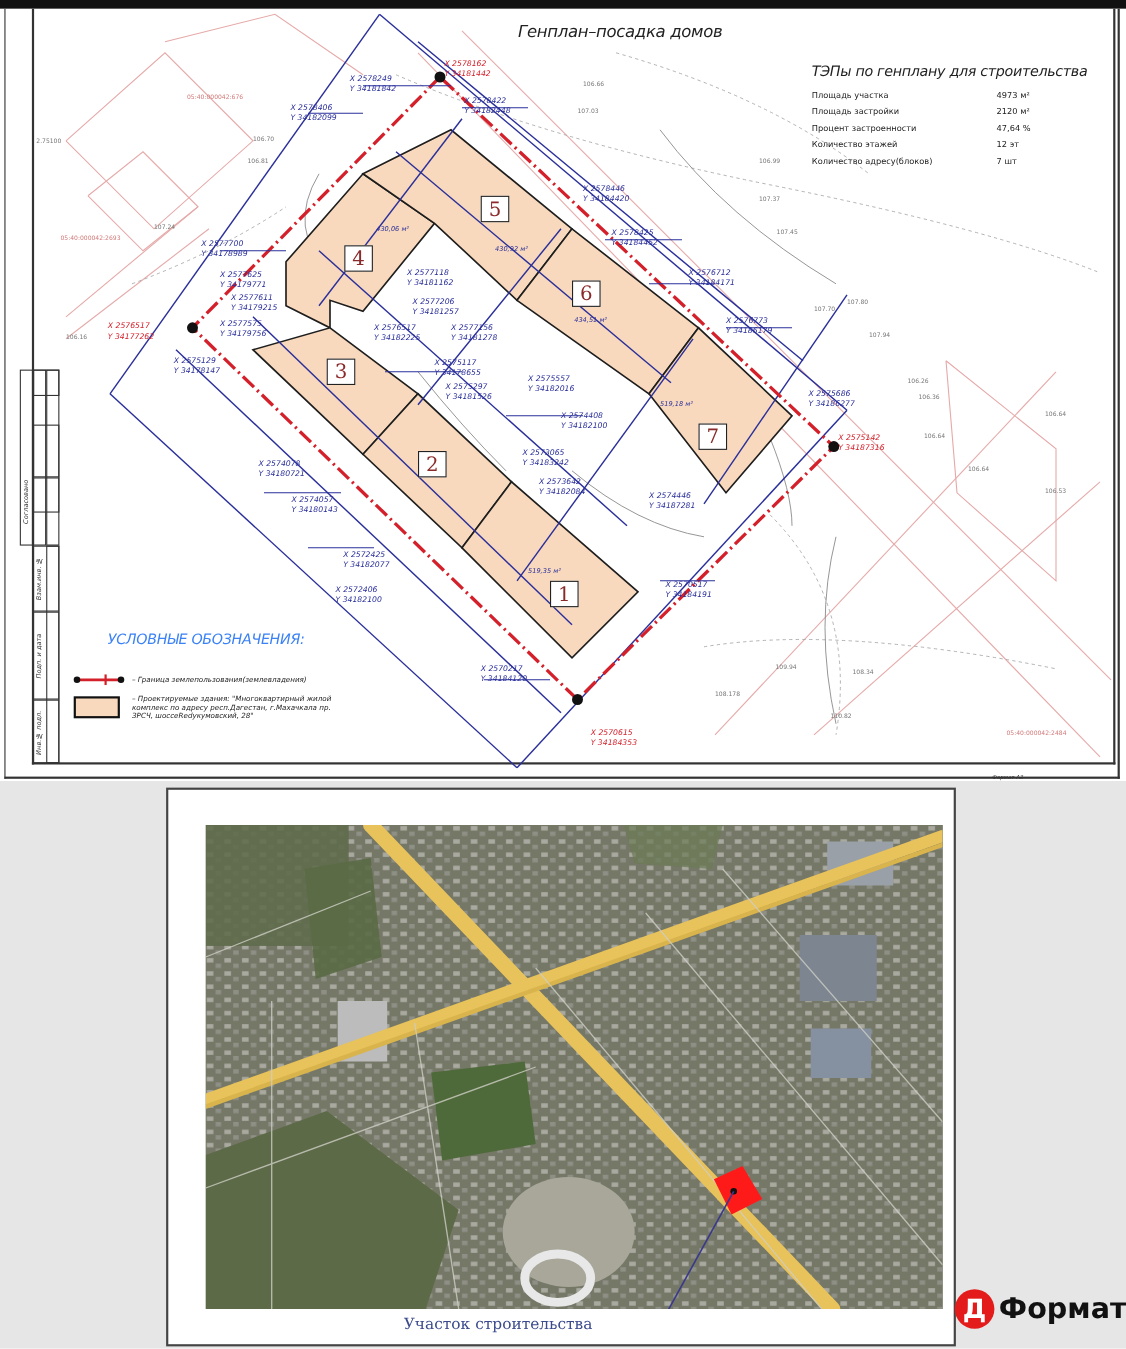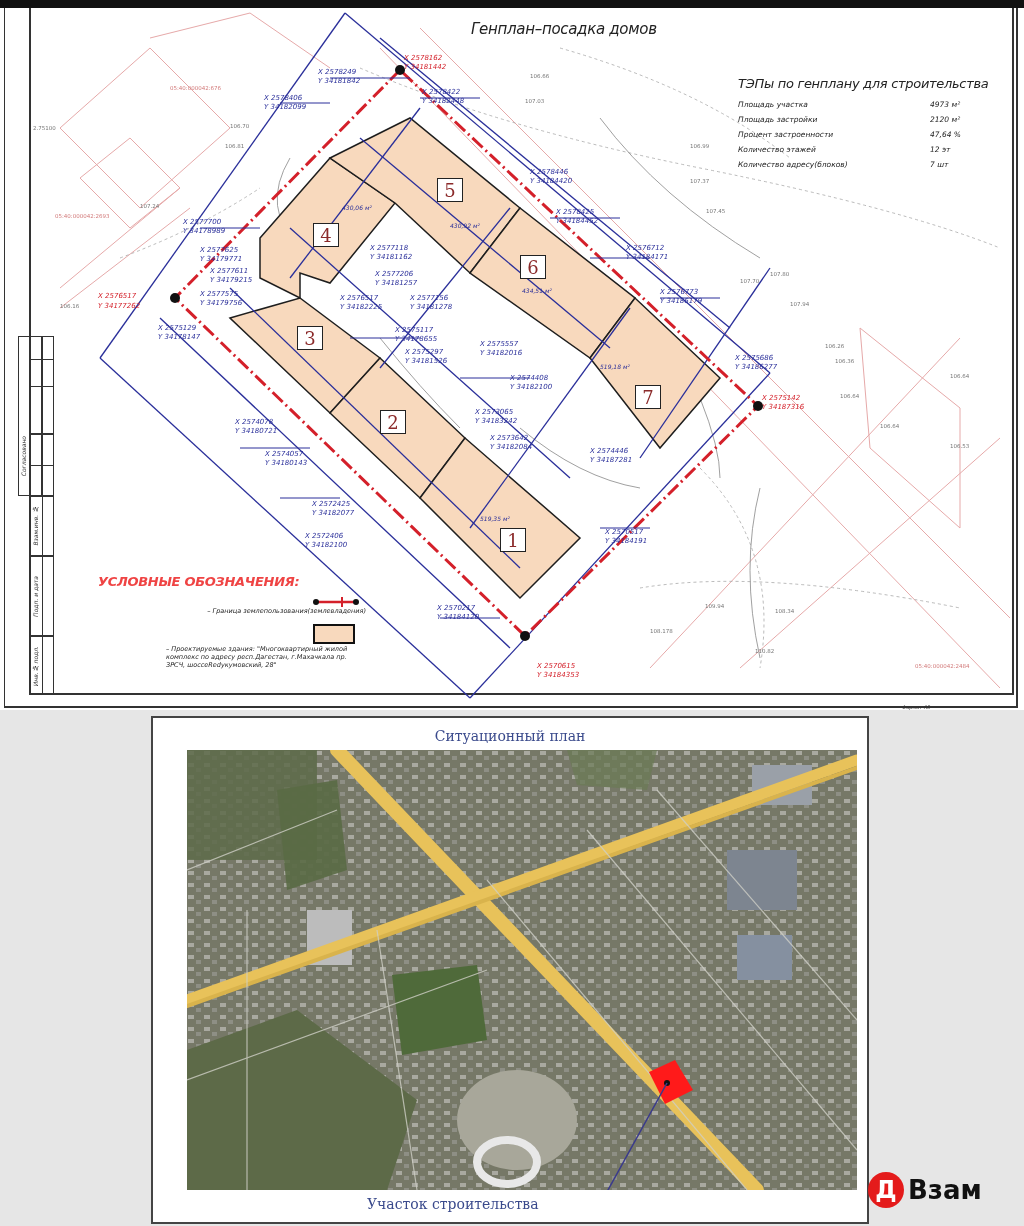--- a/index.html
+++ b/index.html
@@ -6,27 +6,27 @@
   body{width:1024px;height:1226px;background:#e6e6e6;position:relative;overflow:hidden;font-family:"DejaVu Sans",sans-serif;}
   .topbar{position:absolute;left:0;top:0;width:1024px;height:8px;background:#111;}
   .sheet1{position:absolute;left:0;top:8px;width:1024px;height:702px;background:#fff;}
   .frame-outer{position:absolute;left:4px;top:0;width:1014px;height:700px;border-left:1px solid #333;border-right:2px solid #333;border-bottom:2px solid #333;box-sizing:border-box;}
   .frame-inner{position:absolute;left:29px;top:0;width:985px;height:687px;border-left:2px solid #333;border-right:2px solid #333;border-bottom:2px solid #333;box-sizing:border-box;}
   .stamp{position:absolute;left:12px;top:318px;width:42px;height:370px;}
   .stamp .cell{position:absolute;border:1px solid #333;box-sizing:border-box;}
   .stamp .vlabel{position:absolute;writing-mode:vertical-rl;transform:rotate(180deg);font-size:6px;color:#333;font-style:italic;}
   .plan-svg{position:absolute;left:0;top:0;}
   .plan-title{position:absolute;left:471px;top:12px;font-size:15px;font-style:italic;color:#222;font-family:"DejaVu Sans",sans-serif;letter-spacing:-0.3px;}
-  .tep{position:absolute;left:738px;top:68px;width:270px;}
+  .tep{position:absolute;left:738px;top:50px;width:270px;}
   .tep-title{font-size:13px;font-style:italic;color:#222;margin-bottom:6px;letter-spacing:-0.3px;}
-  .tep-row{display:flex;font-size:7.5px;font-style:italic;color:#222;height:15px;line-height:15px;gap:24px;}
+  .tep-row{display:flex;font-size:7.5px;color:#222;height:15px;line-height:15px;}
   .tep-row .k{width:168px;}
   .legend{position:absolute;left:66px;top:566px;width:300px;}
-  .legend-title{font-size:13px;font-style:italic;color:#ef4444;margin-left:32px;margin-bottom:8px;letter-spacing:-0.3px;font-weight:bold;}
-  .legend-row{display:flex;align-items:flex-end;font-size:6.5px;font-style:italic;color:#222;margin-bottom:8px;flex-direction:column;}
+  .legend-title{font-size:13px;font-style:italic;color:#3b82f6;margin-left:32px;margin-bottom:24px;letter-spacing:-0.3px;}
+  .legend-row{display:flex;align-items:center;font-size:6.5px;font-style:italic;color:#222;margin-bottom:8px;}
   .legend-row .sym{width:48px;flex-shrink:0;margin-right:6px;}
   .format{position:absolute;left:902px;top:696px;font-size:5px;font-style:italic;color:#333;}
   .sheet2{position:absolute;left:151px;top:716px;width:718px;height:508px;background:#fff;border:2px solid #444;box-sizing:border-box;}
   .sit-title{position:absolute;left:0;top:10px;width:100%;text-align:center;font-family:"DejaVu Serif",serif;font-size:14px;color:#3a4a8c;}
   .sat{position:absolute;left:34px;top:32px;width:670px;height:440px;background:#6b6e58;overflow:hidden;}
   .site-label{position:absolute;left:214px;top:478px;font-family:"DejaVu Serif",serif;font-size:14px;color:#3a4a8c;border-bottom:2px solid #3a4a8c;padding-bottom:14px;}
   .logo{position:absolute;left:868px;top:1172px;display:flex;align-items:center;}
   .logo .badge{width:36px;height:36px;border-radius:50%;background:#e41b1b;color:#fff;font-weight:bold;font-size:24px;display:flex;align-items:center;justify-content:center;font-family:"DejaVu Sans",sans-serif;}
   .logo .name{font-family:"DejaVu Sans",sans-serif;font-weight:bold;font-size:26px;color:#111;margin-left:4px;}
   .house-label{position:absolute;width:26px;height:24px;border:1.5px solid #222;background:#fff;color:#8b2a2a;font-family:"DejaVu Serif",serif;font-size:18px;display:flex;align-items:center;justify-content:center;box-sizing:border-box;}
@@ -305,21 +305,20 @@
         <rect x="2" y="2" width="40" height="18" fill="#f8d9bd" stroke="#111" stroke-width="2"></rect>
       </svg>
       <span style="width:200px;">– Проектируемые здания: "Многоквартирный жилой комплекс по адресу респ.Дагестан, г.Махачкала пр. ЗРСЧ, шоссеRedукумовский, 28"</span>
     </div>
   </div>
 
   <div class="format">Формат A3</div>
 </div>
 
 <div class="sheet2">
-  <div class="sit-title">Ситуационный план</div>
   <div class="sat">
     <svg width="670" height="440" viewBox="0 0 670 440">
       <defs>
         <pattern id="blocks" width="16" height="12" patternUnits="userSpaceOnUse">
           <rect width="16" height="12" fill="#767867"></rect>
           <rect x="1" y="1" width="6" height="4" fill="#a9a9a0"></rect>
           <rect x="9" y="6" width="5" height="4" fill="#8e8f85"></rect>
         </pattern>
       </defs>
       <rect width="670" height="440" fill="url(#blocks)"></rect>
@@ -357,14 +356,14 @@
       <circle cx="480" cy="333" r="3" fill="#111"></circle>
 
       <line x1="480" y1="333" x2="410" y2="460" stroke="#3a3a8c" stroke-width="1.5"></line>
     </svg>
   </div>
   <div class="site-label">Участок строительства</div>
 </div>
 
 <div class="logo">
   <div class="badge">Д</div>
-  <div class="name">Взам</div>
+  <div class="name">Формат</div>
 </div>
 
 </body></html>

